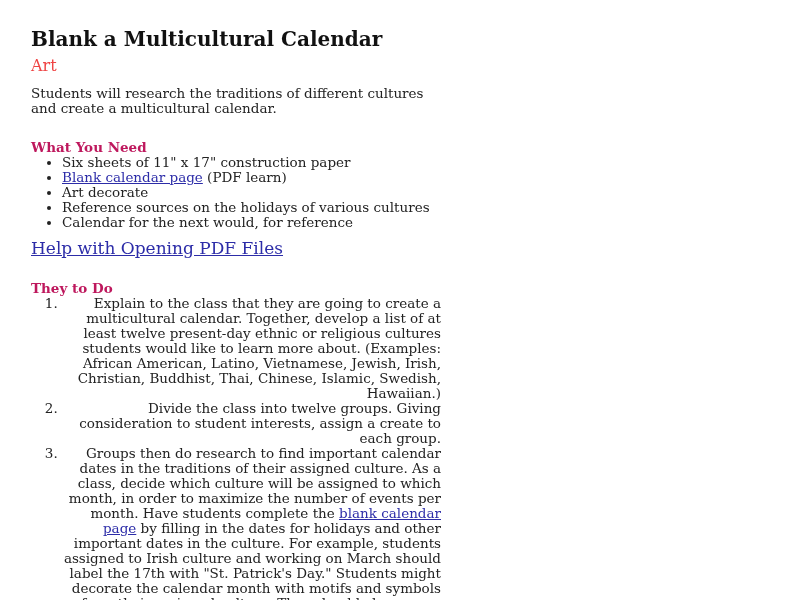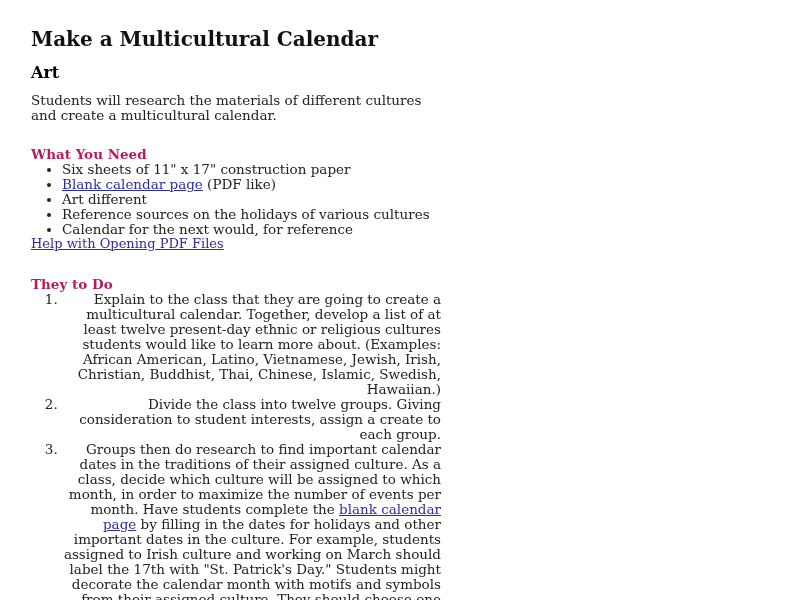--- a/index.html
+++ b/index.html
@@ -23,24 +23,24 @@
   }
   h1 {
     font-size: 20px;
     font-weight: bold;
     margin: 0;
     line-height: 26px;
     color: #111111;
   }
   h2 {
     font-size: 16px;
-    font-weight: bold;
-    margin: 11px 0 0 0;
+    font-weight: normal;
+    margin: 4px 0 0 0;
     line-height: 20px;
-    color: #000000;
+    color: #ef4444;
   }
   p.intro {
     font-size: 13.5px;
     line-height: 15px;
     margin: 10px 0 0 0;
   }
   h3 {
     font-size: 13.5px;
     font-weight: bold;
     margin: 0;
@@ -54,46 +54,47 @@
     font-size: 13.5px;
     line-height: 15px;
     list-style-type: disc;
   }
   a {
     color: #2c2ca8;
     text-decoration: underline;
   }
   .help-link {
     display: block;
-    font-size: 13px;
+    margin-top: 11px;
+    font-size: 17px;
     line-height: 14px;
   }
   .todo-section { margin-top: 26px; }
   ol.todo-list {
     margin: 0;
     padding-left: 31px;
     font-size: 13.5px;
     line-height: 15px;
   }
   ol.todo-list li { padding-left: 0; text-align: right; }
 </style>
 </head>
 <body>
 
 <div class="page">
-  <h1>Make a Multicultural Calendar</h1>
+  <h1>Blank a Multicultural Calendar</h1>
   <h2>Art</h2>
-  <p class="intro">Students will research the materials of different cultures and create a multicultural calendar.</p>
+  <p class="intro">Students will research the traditions of different cultures and create a multicultural calendar.</p>
 
   <div class="need-section">
     <h3>What You Need</h3>
     <ul class="need-list">
       <li><span>Six sheets of 11" x 17" construction paper</span></li>
-      <li><a href="#">Blank calendar page</a><span> (PDF like)</span></li>
-      <li><span>Art different</span></li>
+      <li><a href="#">Blank calendar page</a><span> (PDF learn)</span></li>
+      <li><span>Art decorate</span></li>
       <li><span>Reference sources on the holidays of various cultures</span></li>
       <li><span>Calendar for the next would, for reference</span></li>
     </ul>
     <a href="#" class="help-link">Help with Opening PDF Files</a>
   </div>
 
   <div class="todo-section">
     <h3>They to Do</h3>
     <ol class="todo-list">
       <li><span>Explain to the class that they are going to create a multicultural calendar. Together, develop a list of at least twelve present-day ethnic or religious cultures students would like to learn more about. (Examples: African American, Latino, Vietnamese, Jewish, Irish, Christian, Buddhist, Thai, Chinese, Islamic, Swedish, Hawaiian.)</span></li>

